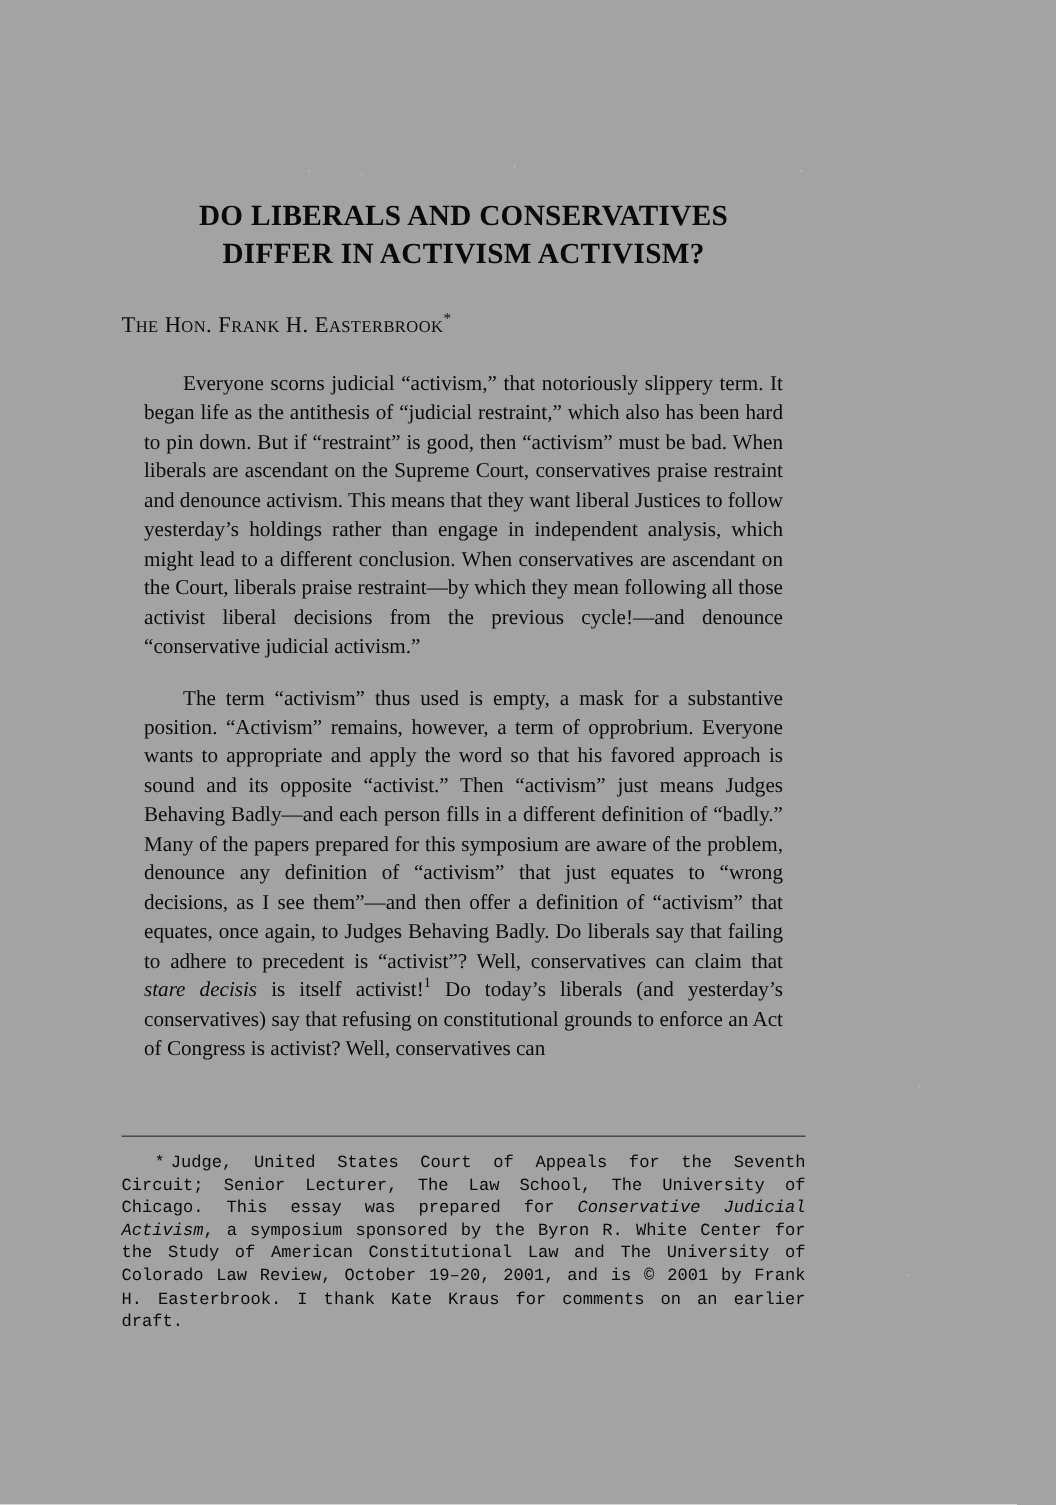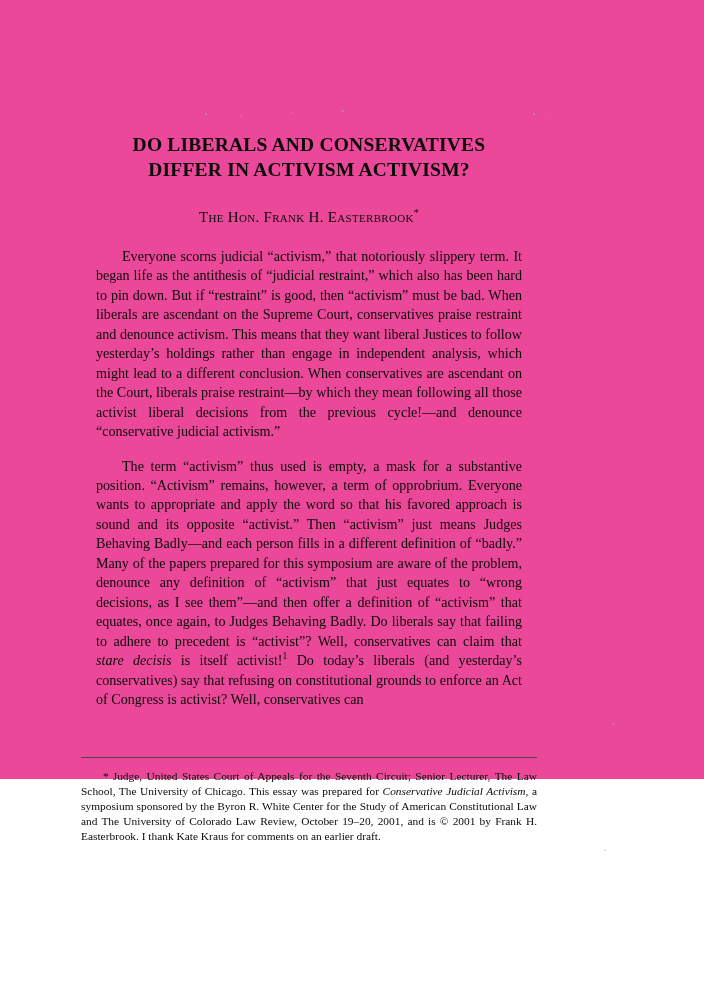--- a/index.html
+++ b/index.html
@@ -14,22 +14,22 @@
     font-family: "Liberation Serif", "DejaVu Serif", serif;
     color: #0a0a0a;
     overflow: hidden;
   }
 
   .page {
     position: absolute;
     left: 0;
     top: 0;
     width: 704px;
-    height: 779px;
-    background: #ec4899;
+    height: 1003px;
+    background: #a3a3a3;
   }
 
   
   .column {
     position: absolute;
     left: 81px;
     top: 0;
     width: 456px;
   }
 
@@ -40,21 +40,20 @@
   .title-line {
     font-weight: bold;
     font-size: 19.5px;
     line-height: 25px;
     letter-spacing: 0.2px;
     white-space: nowrap;
   }
 
   .author-line {
     margin-top: 22px;
-    text-align: center;
     font-size: 15px;
     font-variant: small-caps;
     letter-spacing: 0.3px;
     line-height: 18px;
   }
   .author-line .star {
     font-variant: normal;
     vertical-align: super;
     font-size: 10px;
   }
@@ -95,20 +94,21 @@
     top: 769px;
     width: 456px;
     font-size: 11.4px;
     line-height: 15.1px;
     text-align: justify;
     text-justify: inter-word;
   }
   .footnotes p {
     margin: 0;
     text-indent: 22px;
+    font-family: Liberation Mono, monospace;
   }
   .footnotes i {
     font-style: italic;
   }
   .fn-marker {
     margin-right: 4px;
   }
 
   
   .speck {

